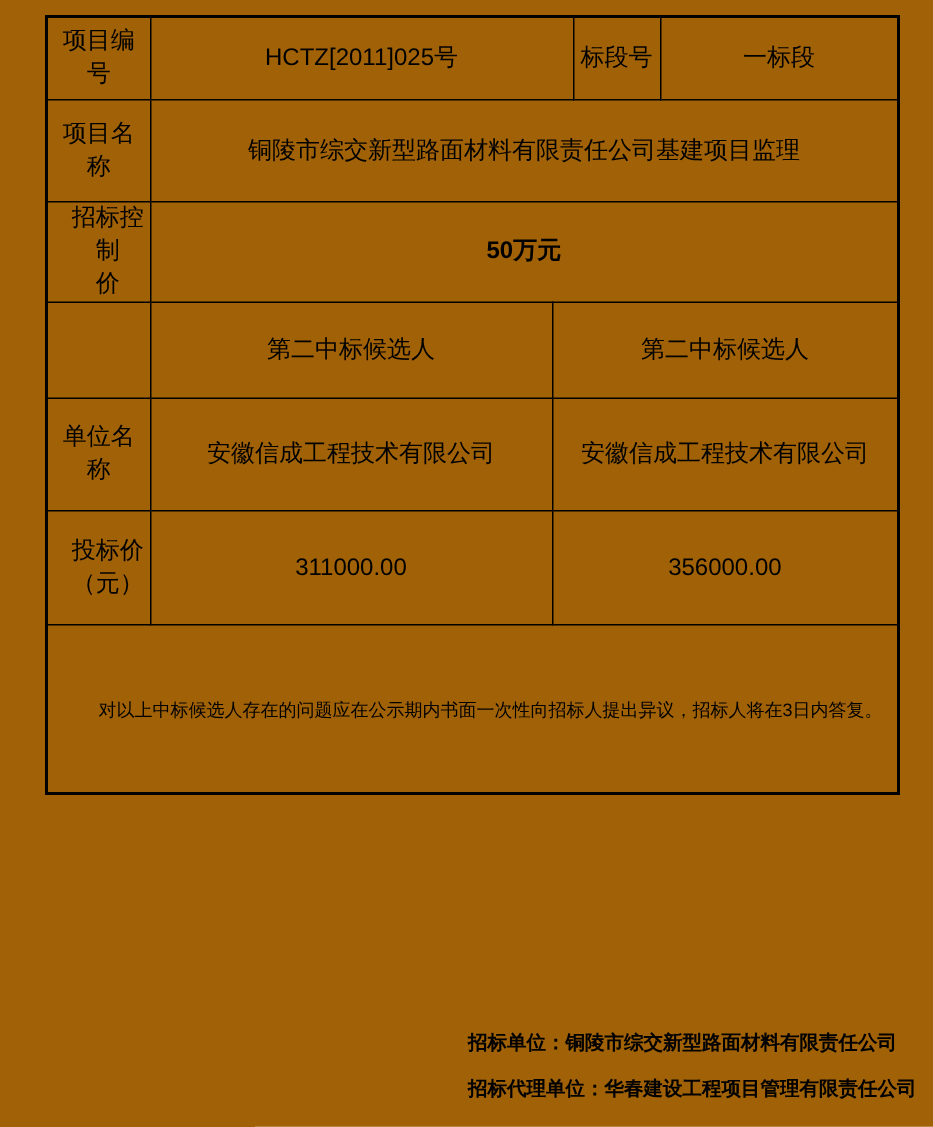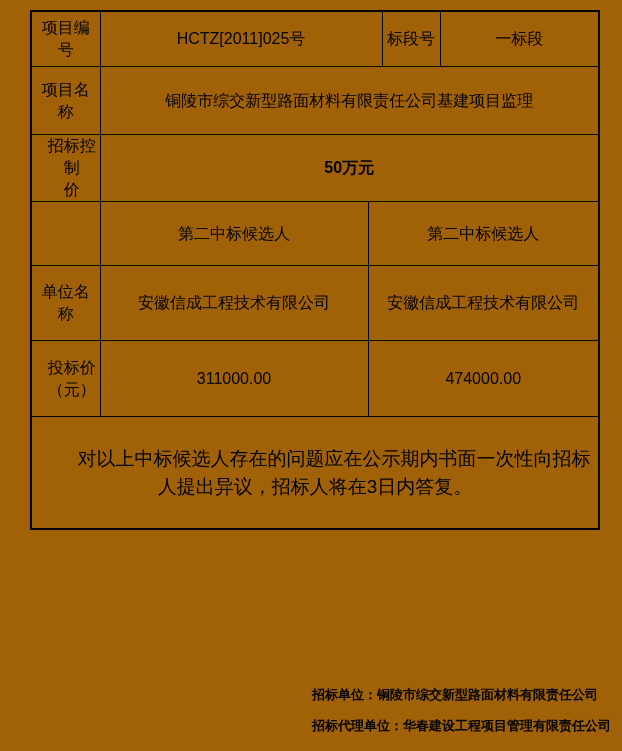--- a/index.html
+++ b/index.html
@@ -43,21 +43,21 @@
   td.bold, .bold { font-weight: bold; }
   td.note-cell {
     text-align: left;
     vertical-align: middle;
     padding: 0 3px;
   }
   .note-text {
     margin: 0;
     text-indent: 2em;
     line-height: 28px;
-    font-size: 19px;
+    font-size: 12px;
   }
   .label-line { display: block; margin-left: 12px; }
   .footer-line {
     position: absolute;
     left: 312px;
     font-size: 13px;
     font-weight: bold;
     white-space: nowrap;
     color: #000000;
   }
@@ -111,21 +111,21 @@
       <td colspan="3">安徽信成工程技术有限公司</td>
     </tr>
 
 
     <tr class="r7">
       <td>
         <span class="label-line">投标价</span>
         <span class="label-line">（元）</span>
       </td>
       <td>311000.00</td>
-      <td colspan="3">474000.00</td>
+      <td colspan="3">356000.00</td>
     </tr>
 
 
     <tr class="r9">
       <td colspan="5" class="note-cell">
         <p class="note-text">对以上中标候选人存在的问题应在公示期内书面一次性向招标人提出异议，招标人将在3日内答复。</p>
       </td>
     </tr>
   </tbody>
     </table>

